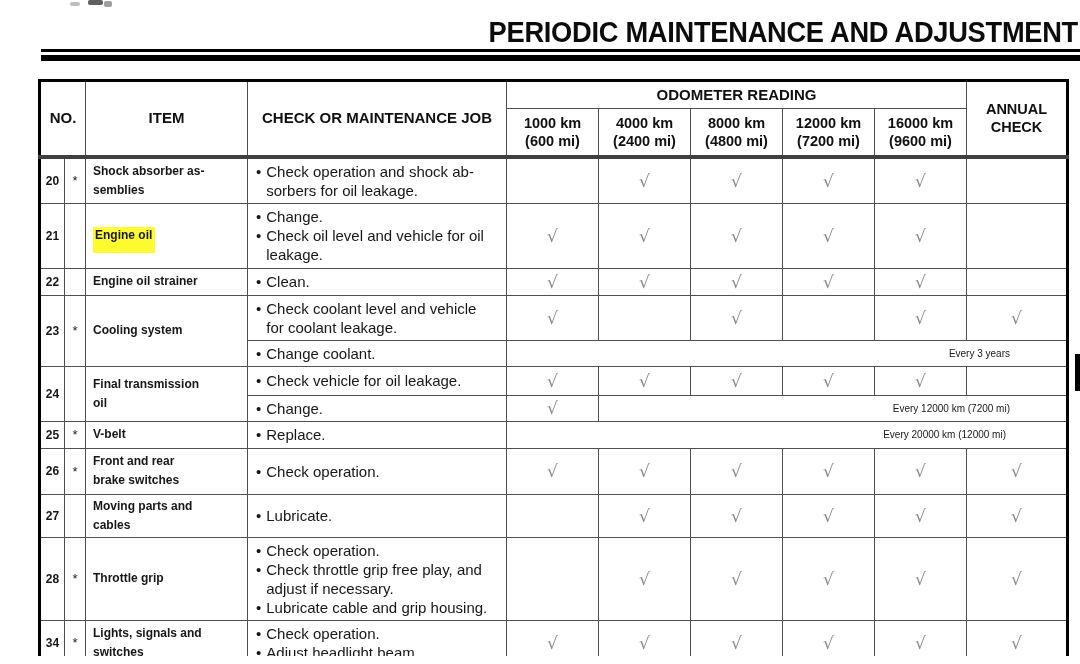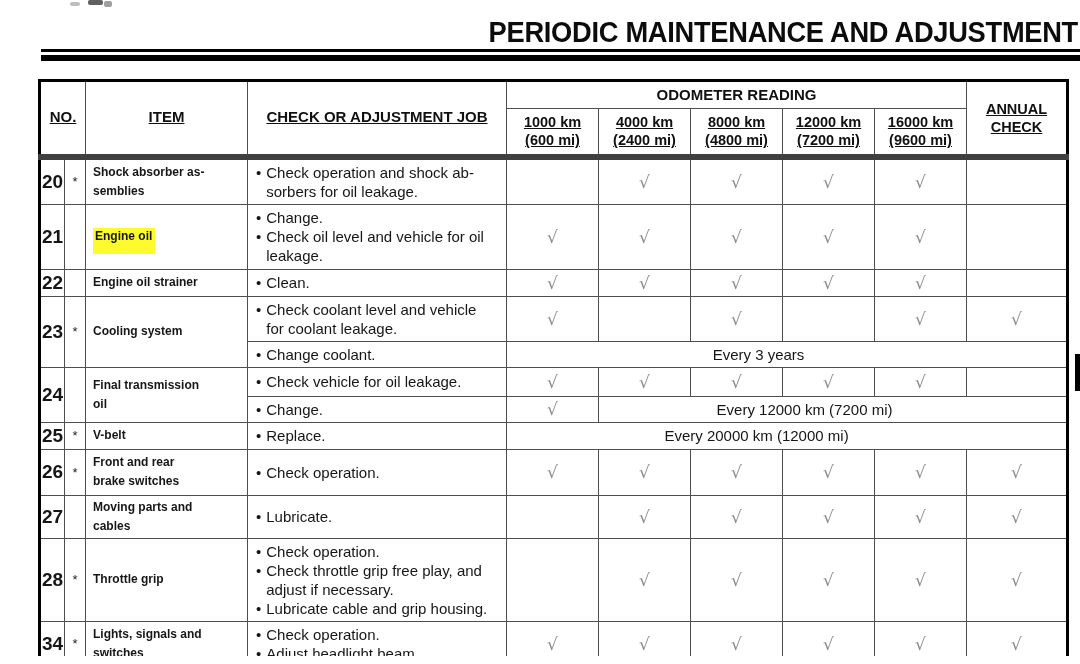--- a/index.html
+++ b/index.html
@@ -24,35 +24,35 @@
 
   
   table.sched{position:absolute;left:38px;top:79px;width:1028px;
               border-collapse:collapse;table-layout:fixed;
               border:3px solid #000;}
   .sched th,.sched td{border:1.2px solid #4f4f4f;padding:0;overflow:hidden;}
   .sched thead th{font-size:15px;font-weight:bold;text-align:center;vertical-align:middle;
                   line-height:1.25;color:#101010;}
   .sched thead .km{font-size:14.5px;white-space:pre-line;}
   .sched thead tr.h2 th{border-top:1.2px solid #4f4f4f;}
-  .sched thead tr.h2 th,.sched thead th[rowspan]{border-bottom:6px solid #404040;text-decoration:underline;}
+  .sched thead tr.h2 th,.sched thead th[rowspan]{border-bottom:4px solid #404040;}
   tr.main > td{border-top:1.8px solid #2e2e2e;}
   tr.sub > td{border-top:1.2px solid #6b6b6b;}
 
-  td.no{font-size:19px;font-weight:bold;text-align:center;vertical-align:middle;}
+  td.no{font-size:12px;font-weight:bold;text-align:center;vertical-align:middle;}
   td.star{font-size:13px;text-align:center;vertical-align:middle;color:#222;}
   td.item{font-size:12px;font-weight:bold;vertical-align:middle;
           padding:2px 4px 2px 7px;line-height:19px;white-space:pre-line;}
   td.jobs{vertical-align:middle;padding:3px 4px 3px 8px;}
   .job{display:flex;gap:5px;align-items:flex-start;font-size:15px;line-height:19px;}
   .job .bullet{flex:0 0 auto;}
   .job .jtext{white-space:pre-line;}
   td.chk{font-size:17px;color:#8a8a8a;text-align:center;vertical-align:middle;
          font-family:"DejaVu Sans","Liberation Sans",sans-serif;}
-  td.span{font-size:15px;text-align:center;vertical-align:middle;color:#161616;}
+  td.span{font-size:10px;text-align:right;vertical-align:middle;color:#161616;}
   td.sp23{padding-right:56px;}
   td.sp24{padding-right:56px;}
   td.sp25{padding-right:60px;margin-top:48px;}
   .hl{background:#fdfb2e;padding:1px 3px 11px 2px;}
 </style>
 </head>
 <body>
 
 <div class="page">
 
@@ -74,21 +74,21 @@
         <col style="width:92px">
         <col style="width:92px">
         <col style="width:92px">
         <col style="width:92px">
       <col style="width:101px">
     </colgroup>
     <thead>
       <tr style="height:28px">
         <th colspan="2" rowspan="2">NO.</th>
         <th rowspan="2">ITEM</th>
-        <th rowspan="2">CHECK OR ADJUSTMENT JOB</th>
+        <th rowspan="2">CHECK OR MAINTENANCE JOB</th>
         <th colspan="5">ODOMETER READING</th>
         <th rowspan="2" class="km">ANNUAL
 CHECK</th>
       </tr>
       <tr class="h2" style="height:48px">
         <th class="km">1000 km
 (600 mi)</th>
         <th class="km">4000 km
 (2400 mi)</th>
         <th class="km">8000 km

